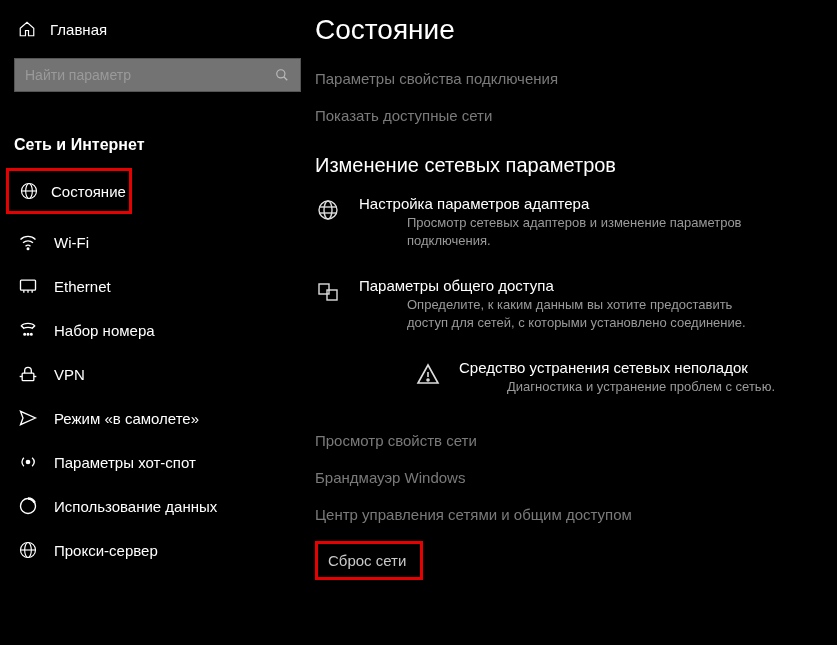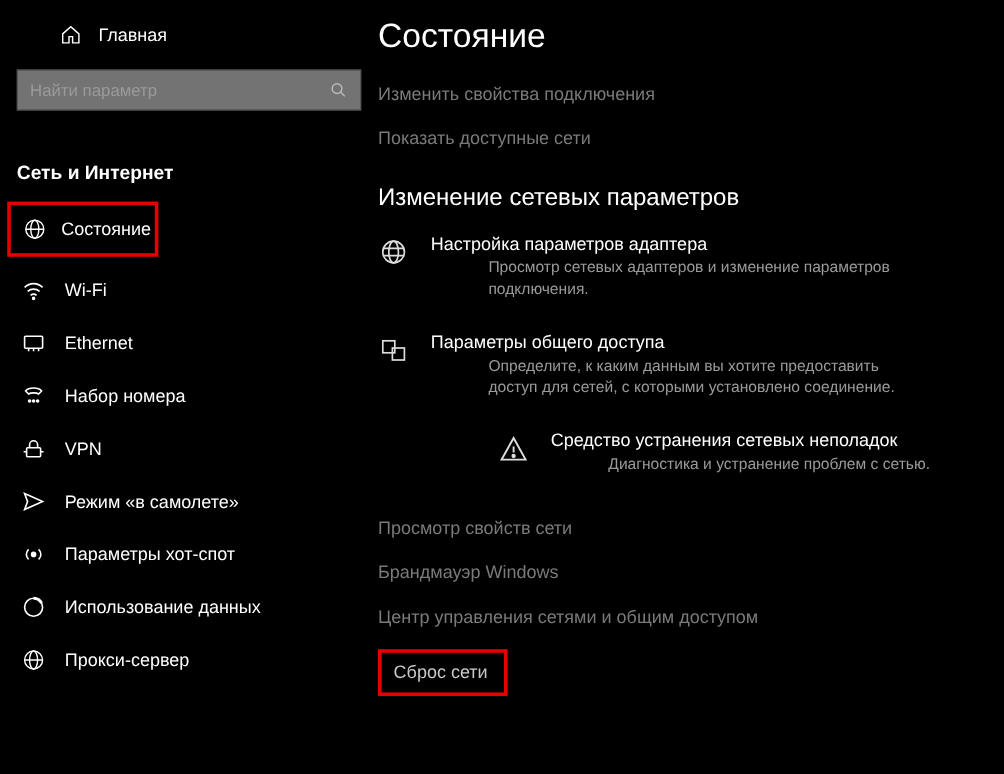--- a/index.html
+++ b/index.html
@@ -12,21 +12,20 @@
   }
   .sidebar {
     width: 315px; height: 645px;
     padding: 14px 0 0 0;
     background: #000;
   }
   .home-row {
     display: flex; align-items: center;
     padding: 6px 14px 12px 18px; gap: 14px;
     cursor: pointer;
-    margin-left: 32px;
   }
   .home-row .icon { width: 18px; height: 18px; display:flex;align-items:center;justify-content:center; }
   .home-row .label { font-size: 15px; color: #fff; }
   .search-wrap {
     margin: 8px 14px 18px 14px;
     border: 1px solid #555;
     background: #737373;
     height: 34px;
     display: flex; align-items: center;
     padding: 0 10px;
@@ -238,21 +237,21 @@
       </svg>
     </span>
     <span class="nlabel">Прокси-сервер</span>
   </div>
 
 </div>
 
 <div class="content">
   <div class="page-title">Состояние</div>
 
-  <div class="link-line">Изменить свойства подключения</div>
+  <div class="link-line">Параметры свойства подключения</div>
   <div class="link-line">Показать доступные сети</div>
 
   <div class="subheading">Изменение сетевых параметров</div>
 
   <div class="opt-row">
     <span class="oicon">
       <svg width="24" height="24" viewBox="0 0 24 24" fill="none" stroke="#ddd" stroke-width="1.4">
         <circle cx="12" cy="12" r="9"></circle>
           <ellipse cx="12" cy="12" rx="4" ry="9"></ellipse>
         <line x1="3" y1="9" x2="21" y2="9"></line>

